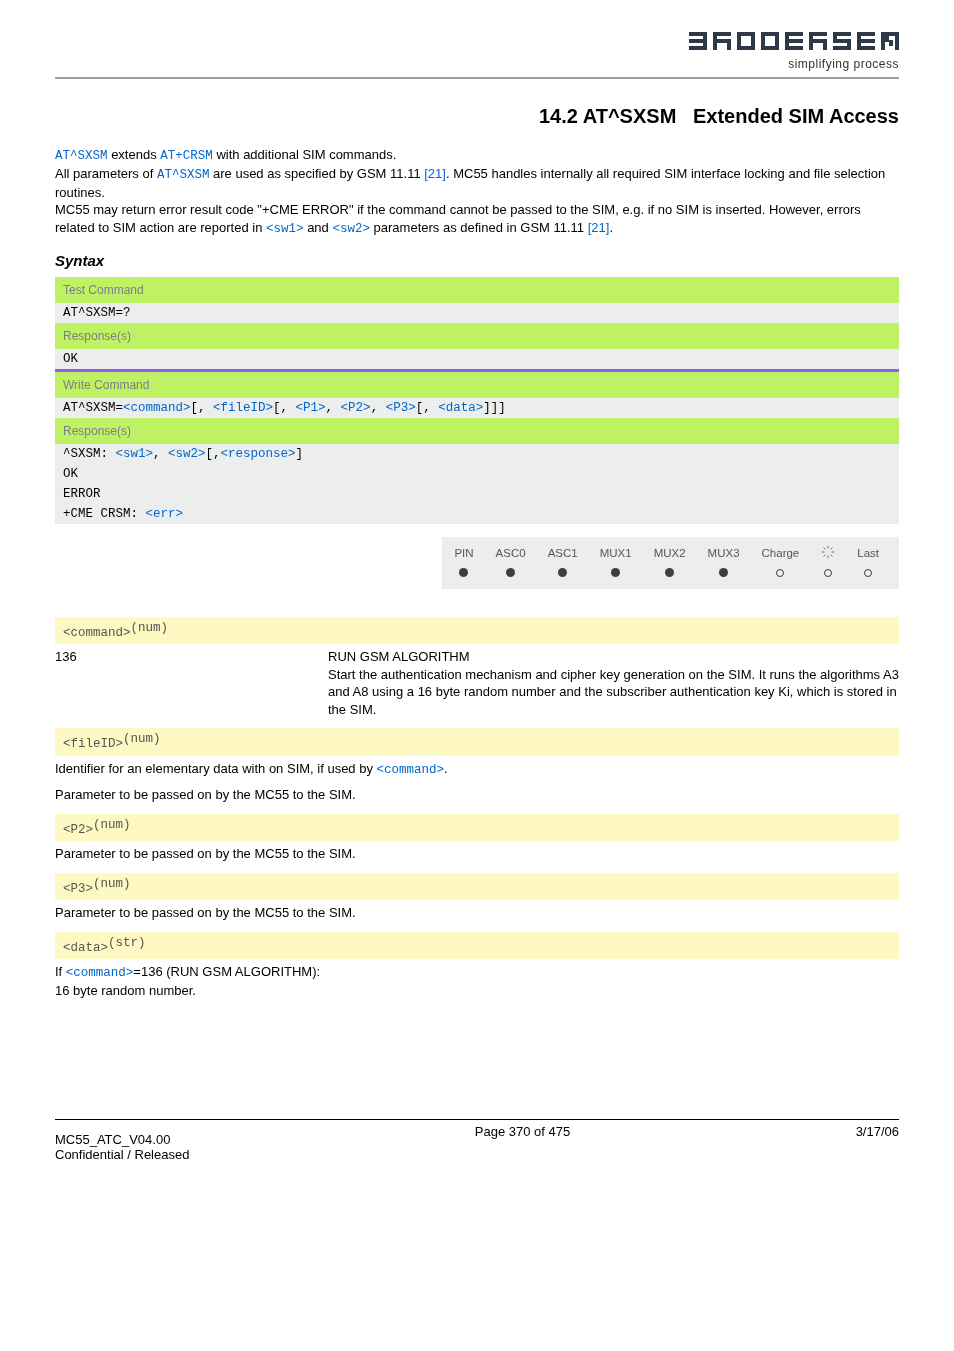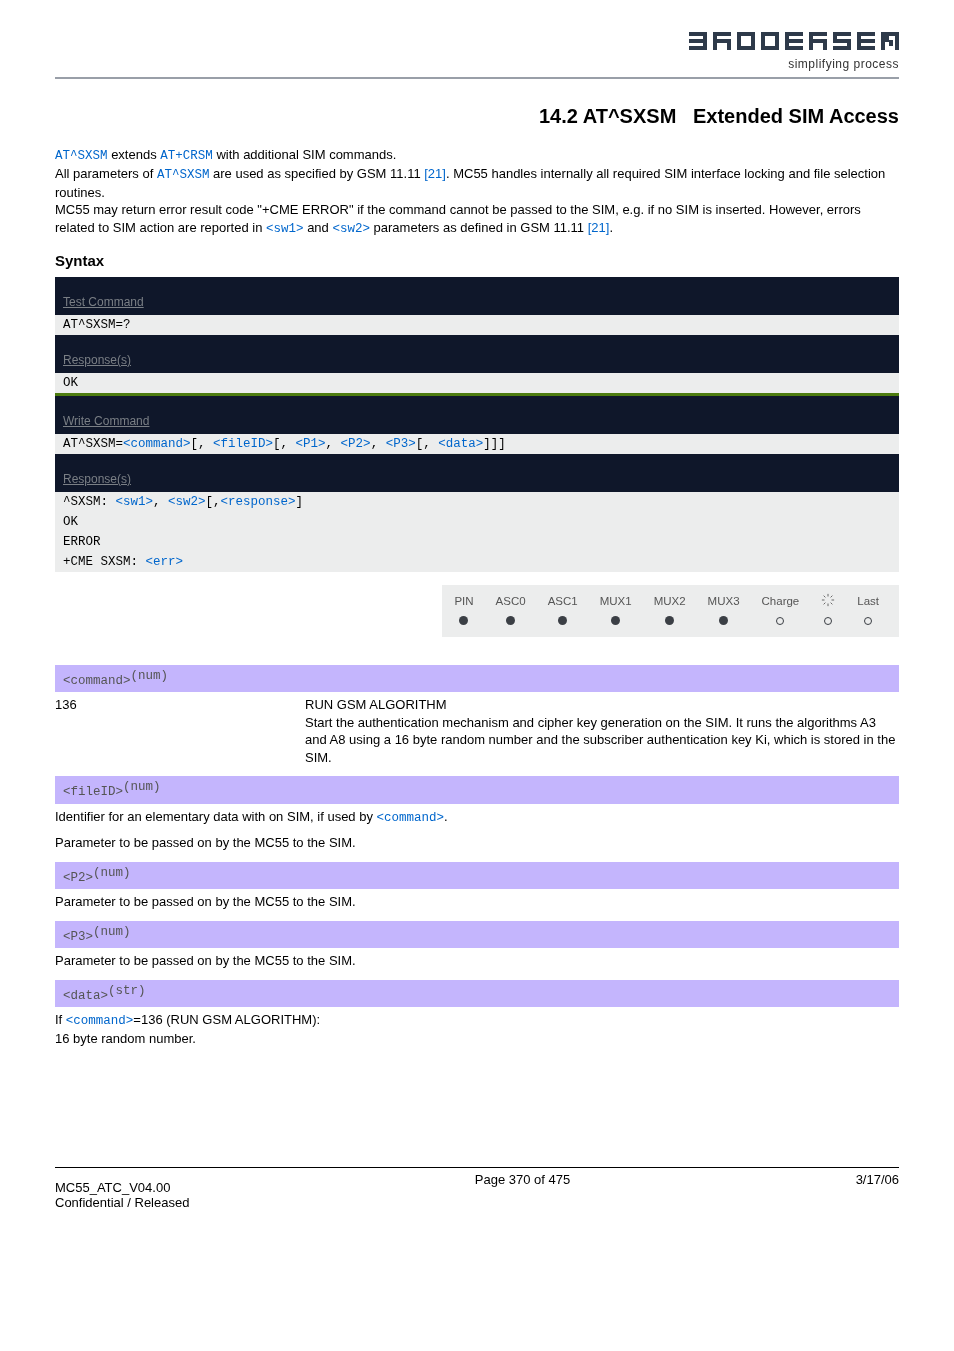--- a/index.html
+++ b/index.html
@@ -14,38 +14,38 @@
   .page { padding: 30px 55px 20px 55px; }
   .logo-area { text-align: right; margin-bottom: 4px; }
   .logo-svg { display: inline-block; }
   .simplifying { text-align: right; font-size: 12px; color: #333; letter-spacing: 0.5px; margin-top: 2px; margin-bottom: 6px;}
   .top-hr { border: none; border-top: 2px solid #999fa8; margin: 0 0 26px 0; }
   h2.section-title { font-size: 20px; font-weight: bold; margin: 0 0 18px 0; text-align: right; }
   .section-number { display: inline-block; width: 78px; }
   .body-text { line-height: 1.35; margin-bottom: 14px; }
   .mono { font-family: "Courier New", monospace; font-size: 12.5px; }
   .link { color: #0066cc; }
-  .italic-bold { font-weight: bold; font-size: 15px; margin: 14px 0 8px 0; }
+  .italic-bold { font-style: italic; font-weight: bold; font-size: 15px; margin: 14px 0 8px 0; }
   .cmd-table { width: 100%; border-collapse: collapse; background: #eceded; margin-bottom: 10px; }
   .cmd-table td { padding: 3px 8px; font-size: 12px; }
-  .cmd-table tr.header td { color: #7a7f85; background: #0f172a; font-size: 12px; padding-top:18px; padding-bottom:6px;text-decoration:underline;}
-  .cmd-table tr.sep td { border-top: 3px solid #4d7c0f; }
+  .cmd-table tr.header td { color: #7a7f85; background: #bef264; font-size: 12px; padding-top:6px; padding-bottom:6px;}
+  .cmd-table tr.sep td { border-top: 3px solid #8b5cf6; }
   .cmd-table .mono { font-size: 12.5px; }
   .pin-row-wrapper { width: 100%; }
   .pin-row { background: #eceded; float: right; padding: 4px 8px 6px 0; margin-top: 3px;}
   .pin-row td { padding: 2px 10px; text-align: center; font-size: 11.5px; color: #555; }
   .dot-filled { width: 9px; height: 9px; border-radius: 50%; background: #3b3f45; display: inline-block; }
   .dot-open { width: 8px; height: 8px; border-radius: 50%; border: 1px solid #3b3f45; display: inline-block; }
   .run-icon svg { width: 14px; height: 14px; }
-  .param-box { background: #c4b5fd; padding: 4px 8px; margin: 10px 0 4px 0; }
+  .param-box { background: #fef9c3; padding: 4px 8px; margin: 10px 0 4px 0; }
   .param-box .mono { color: #555; }
   .param-desc { margin: 4px 0 8px 0; line-height: 1.35; }
   .param-row { display: flex; }
   .param-row .val { width: 250px; flex-shrink: 0; }
-  .param-row .desc { flex: 1; }
+  .param-row .desc { flex: 1; margin-left: 23px; }
   .clearfix::after { content: ""; display: table; clear: both; }
   .spacer { height: 18px; }
   .bottom-hr { border: none; border-top: 1px solid #000; margin: 120px 0 4px 0; }
   .footer { display: flex; justify-content: space-between; font-size: 13px; }
   .footer .left { text-align: left; margin-top: 8px; }
   .footer .center { text-align: center; }
   .footer .right { }
 </style>
 </head>
 <body>
@@ -143,21 +143,21 @@
     </td>
         </tr>
     <tr>
           <td class="mono">OK</td>
         </tr>
     <tr>
           <td class="mono">ERROR</td>
         </tr>
     <tr>
           <td class="mono">
-      <span>+CME SXSM: </span><span class="link">&lt;err&gt;</span>
+      <span>+CME CRSM: </span><span class="link">&lt;err&gt;</span>
     </td>
         </tr>
   </tbody>
     </table>
 
   <div class="pin-row-wrapper clearfix">
     <table class="pin-row">
       <tbody>
           <tr>
         <td>PIN</td>

